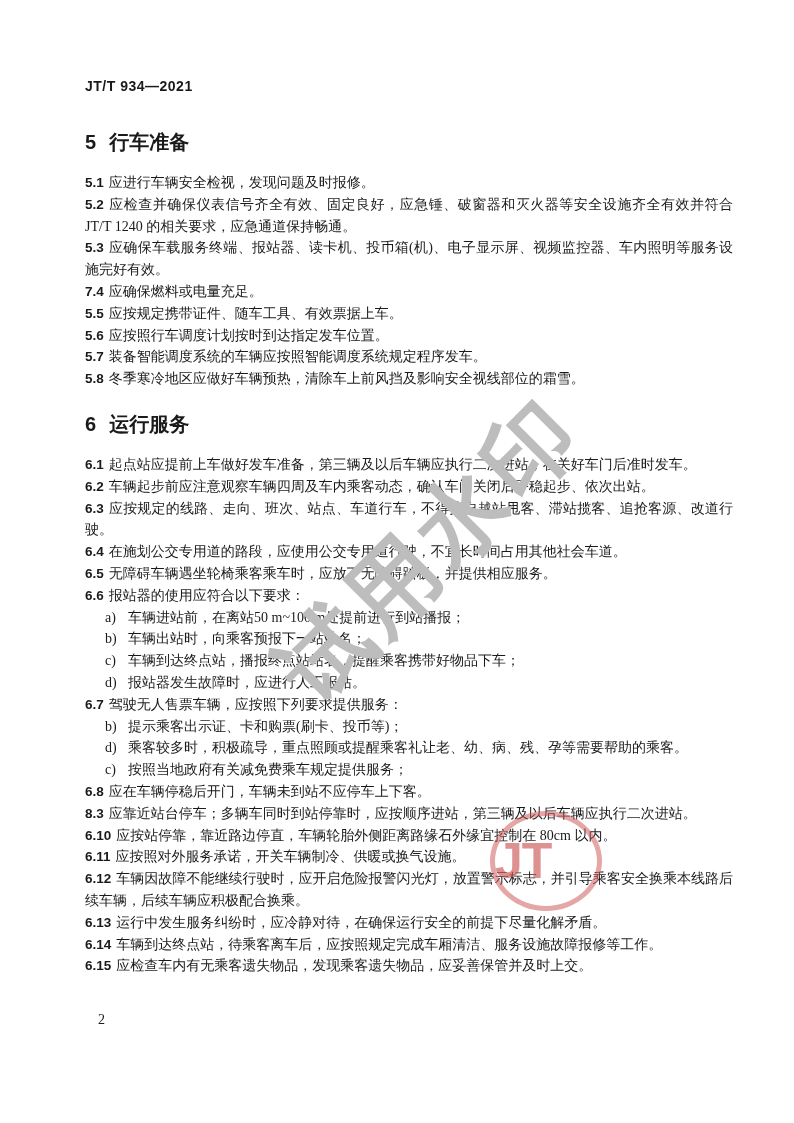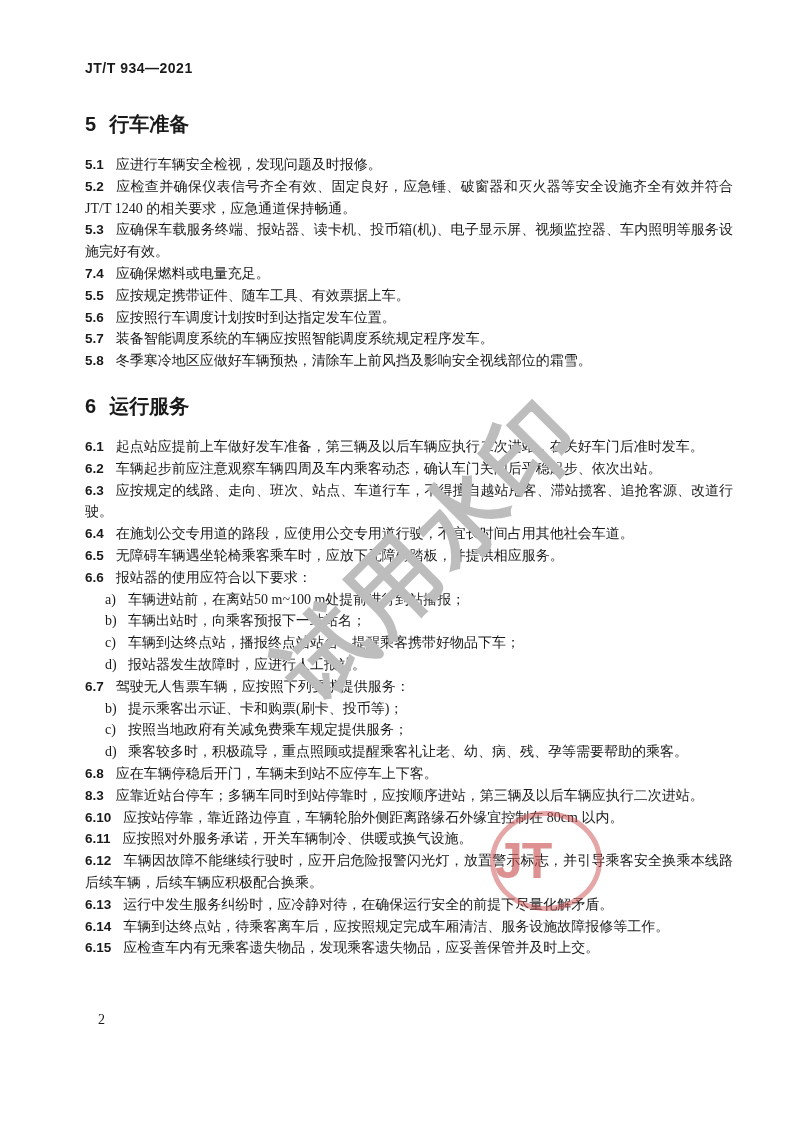--- a/index.html
+++ b/index.html
@@ -5,40 +5,40 @@
   html,body{margin:0;padding:0;}
   body{
     width:794px;height:1123px;
     background:#ffffff;
     position:relative;
     overflow:hidden;
     font-family:"Liberation Serif","DejaVu Serif",serif;
     color:var(--text-color,#1a1a1a);
   }
   .content{
-    position:absolute;left:85px;top:60px;width:648px;
+    position:absolute;left:85px;top:78px;width:648px;
   }
   .doc-number{
     font-family:"Liberation Sans","DejaVu Sans",sans-serif;
     font-weight:600;font-size:14px;line-height:16px;letter-spacing:.5px;
   }
   .section .sec-heading{
     font-family:"Liberation Sans","DejaVu Sans",sans-serif;
     font-weight:bold;font-size:20px;line-height:18px;
     margin:25px 0 21px 0;
   }
   .section:first-child .sec-heading{margin-top:39px;}
   .sec-num{margin-right:13px;}
   .clause{
     margin:0;font-size:14px;line-height:21.8px;
     text-align:justify;text-justify:inter-ideograph;
   }
   .clause-num{
     font-family:"Liberation Sans","DejaVu Sans",sans-serif;
-    font-weight:600;font-size:13.5px;margin-right:12px;
+    font-weight:600;font-size:13.5px;margin-right:5px;
   }
   .subclause{padding-left:20px;}
   .sub-label{display:inline-block;min-width:23px;}
   .page-number{
     position:absolute;left:98px;top:1012px;
     font-size:14px;line-height:16px;
   }
   .watermark{
     position:absolute;left:430px;top:550px;
     transform:translate(-50%,-50%) rotate(-45deg);
@@ -91,22 +91,22 @@
         <p class="clause"><span class="clause-num">6.3</span><span class="clause-text">应按规定的线路、走向、班次、站点、车道行车，不得擅自越站甩客、滞站揽客、追抢客源、改道行驶。</span></p>
         <p class="clause"><span class="clause-num">6.4</span><span class="clause-text">在施划公交专用道的路段，应使用公交专用道行驶，不宜长时间占用其他社会车道。</span></p>
         <p class="clause"><span class="clause-num">6.5</span><span class="clause-text">无障碍车辆遇坐轮椅乘客乘车时，应放下无障碍踏板，并提供相应服务。</span></p>
         <p class="clause"><span class="clause-num">6.6</span><span class="clause-text">报站器的使用应符合以下要求：</span></p>
         <p class="clause subclause"><span class="sub-label">a)</span><span class="subclause-text">车辆进站前，在离站50 m~100 m处提前进行到站播报；</span></p>
         <p class="clause subclause"><span class="sub-label">b)</span><span class="subclause-text">车辆出站时，向乘客预报下一站站名；</span></p>
         <p class="clause subclause"><span class="sub-label">c)</span><span class="subclause-text">车辆到达终点站，播报终点站站名，提醒乘客携带好物品下车；</span></p>
         <p class="clause subclause"><span class="sub-label">d)</span><span class="subclause-text">报站器发生故障时，应进行人工报站。</span></p>
         <p class="clause"><span class="clause-num">6.7</span><span class="clause-text">驾驶无人售票车辆，应按照下列要求提供服务：</span></p>
         <p class="clause subclause"><span class="sub-label">b)</span><span class="subclause-text">提示乘客出示证、卡和购票(刷卡、投币等)；</span></p>
+        <p class="clause subclause"><span class="sub-label">d)</span><span class="subclause-text">乘客较多时，积极疏导，重点照顾或提醒乘客礼让老、幼、病、残、孕等需要帮助的乘客。</span></p>
         <p class="clause subclause"><span class="sub-label">c)</span><span class="subclause-text">按照当地政府有关减免费乘车规定提供服务；</span></p>
-        <p class="clause subclause"><span class="sub-label">d)</span><span class="subclause-text">乘客较多时，积极疏导，重点照顾或提醒乘客礼让老、幼、病、残、孕等需要帮助的乘客。</span></p>
         <p class="clause"><span class="clause-num">6.8</span><span class="clause-text">应在车辆停稳后开门，车辆未到站不应停车上下客。</span></p>
         <p class="clause"><span class="clause-num">8.3</span><span class="clause-text">应靠近站台停车；多辆车同时到站停靠时，应按顺序进站，第三辆及以后车辆应执行二次进站。</span></p>
         <p class="clause"><span class="clause-num">6.10</span><span class="clause-text">应按站停靠，靠近路边停直，车辆轮胎外侧距离路缘石外缘宜控制在 80cm 以内。</span></p>
         <p class="clause"><span class="clause-num">6.11</span><span class="clause-text">应按照对外服务承诺，开关车辆制冷、供暖或换气设施。</span></p>
         <p class="clause"><span class="clause-num">6.12</span><span class="clause-text">车辆因故障不能继续行驶时，应开启危险报警闪光灯，放置警示标志，并引导乘客安全换乘本线路后续车辆，后续车辆应积极配合换乘。</span></p>
         <p class="clause"><span class="clause-num">6.13</span><span class="clause-text">运行中发生服务纠纷时，应冷静对待，在确保运行安全的前提下尽量化解矛盾。</span></p>
         <p class="clause"><span class="clause-num">6.14</span><span class="clause-text">车辆到达终点站，待乘客离车后，应按照规定完成车厢清洁、服务设施故障报修等工作。</span></p>
         <p class="clause"><span class="clause-num">6.15</span><span class="clause-text">应检查车内有无乘客遗失物品，发现乘客遗失物品，应妥善保管并及时上交。</span></p>
       </div>
     </div>

